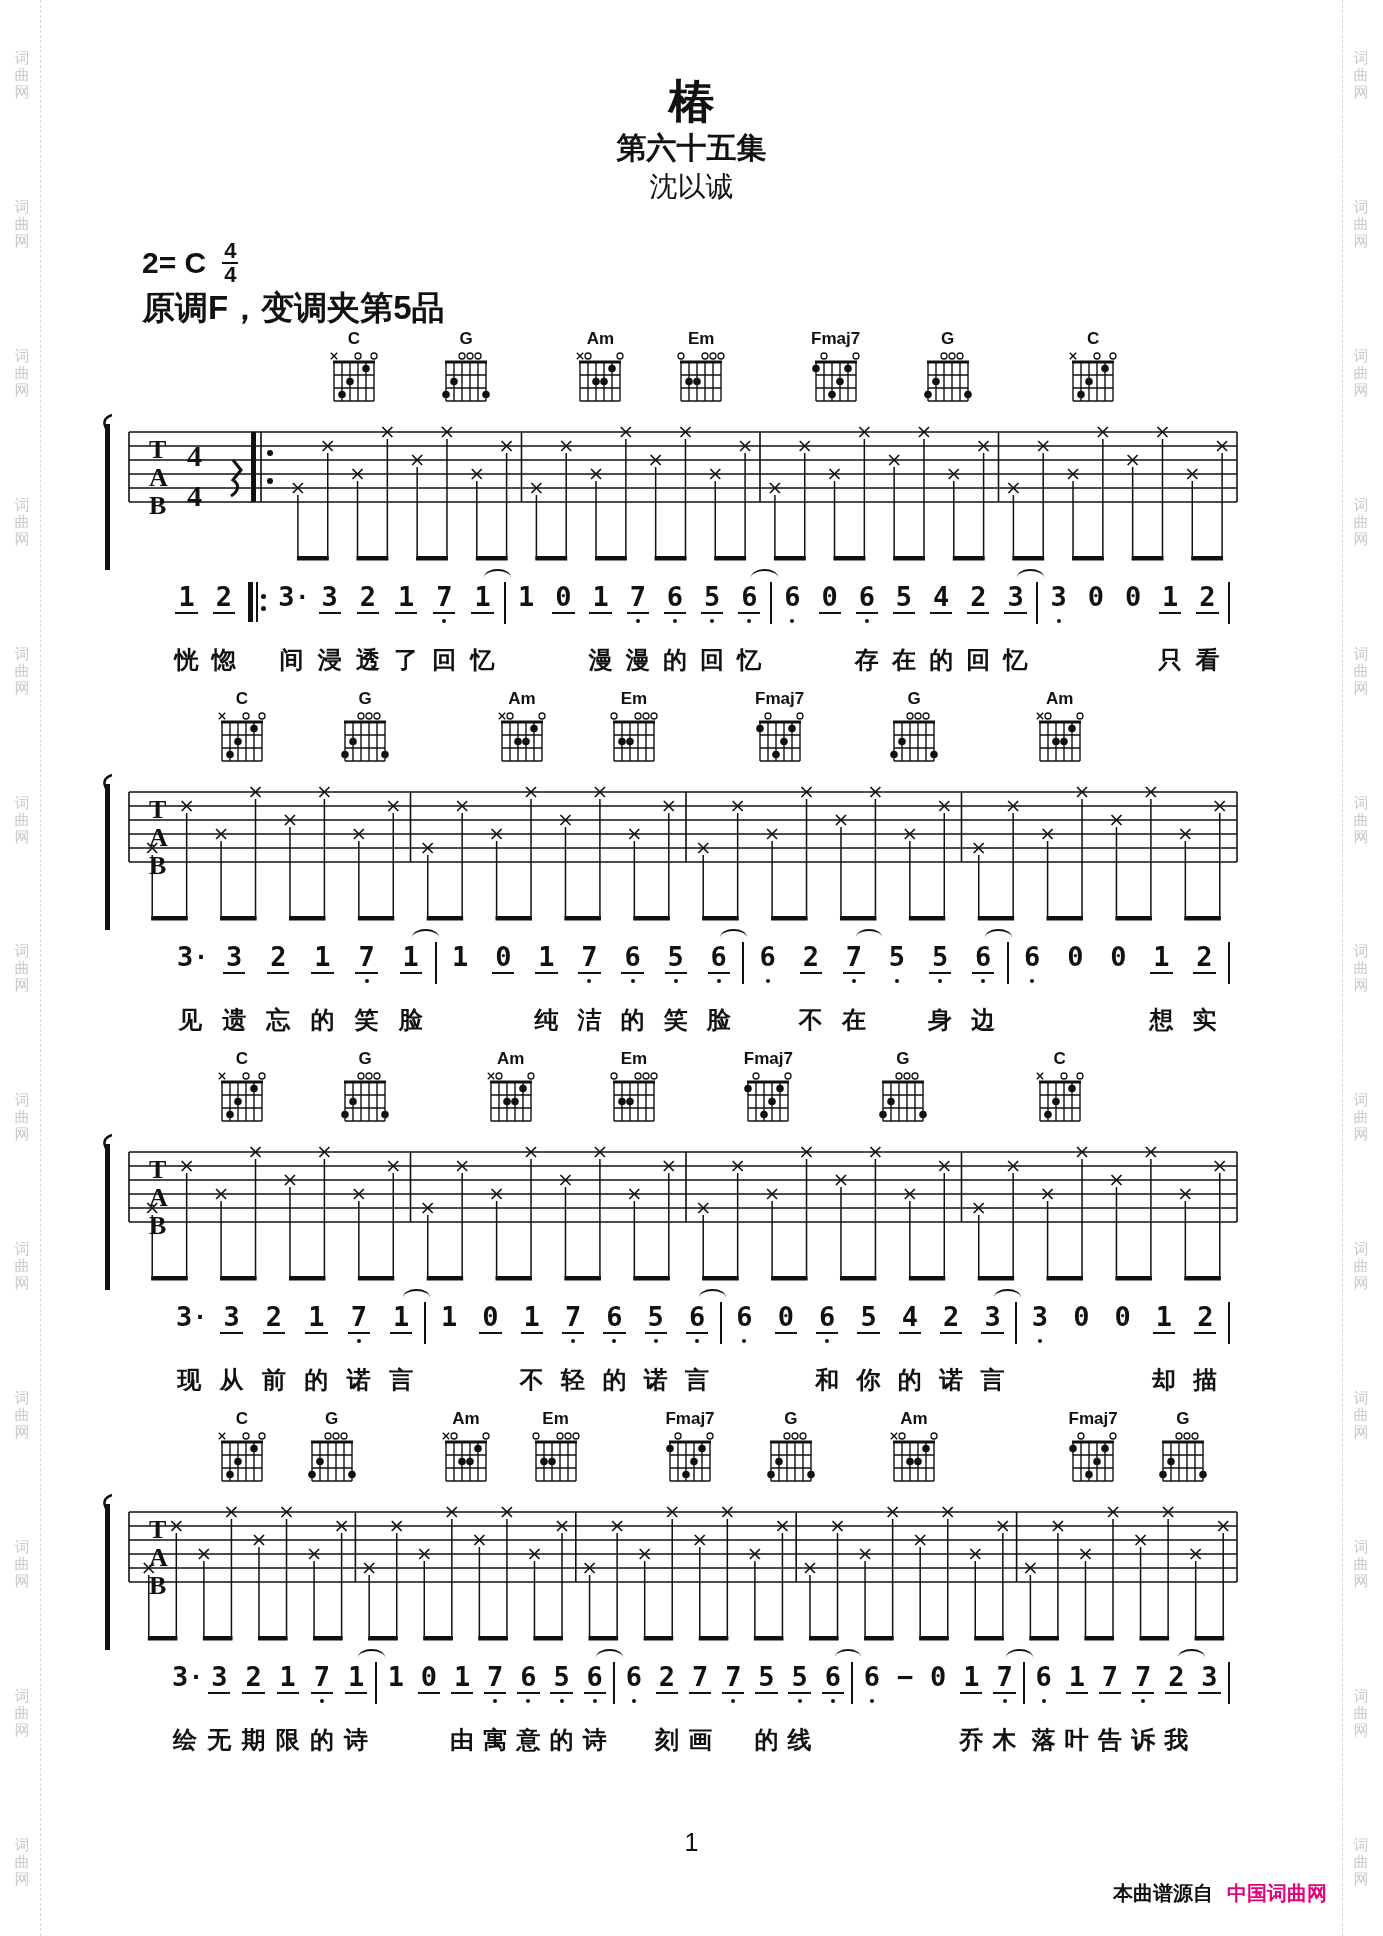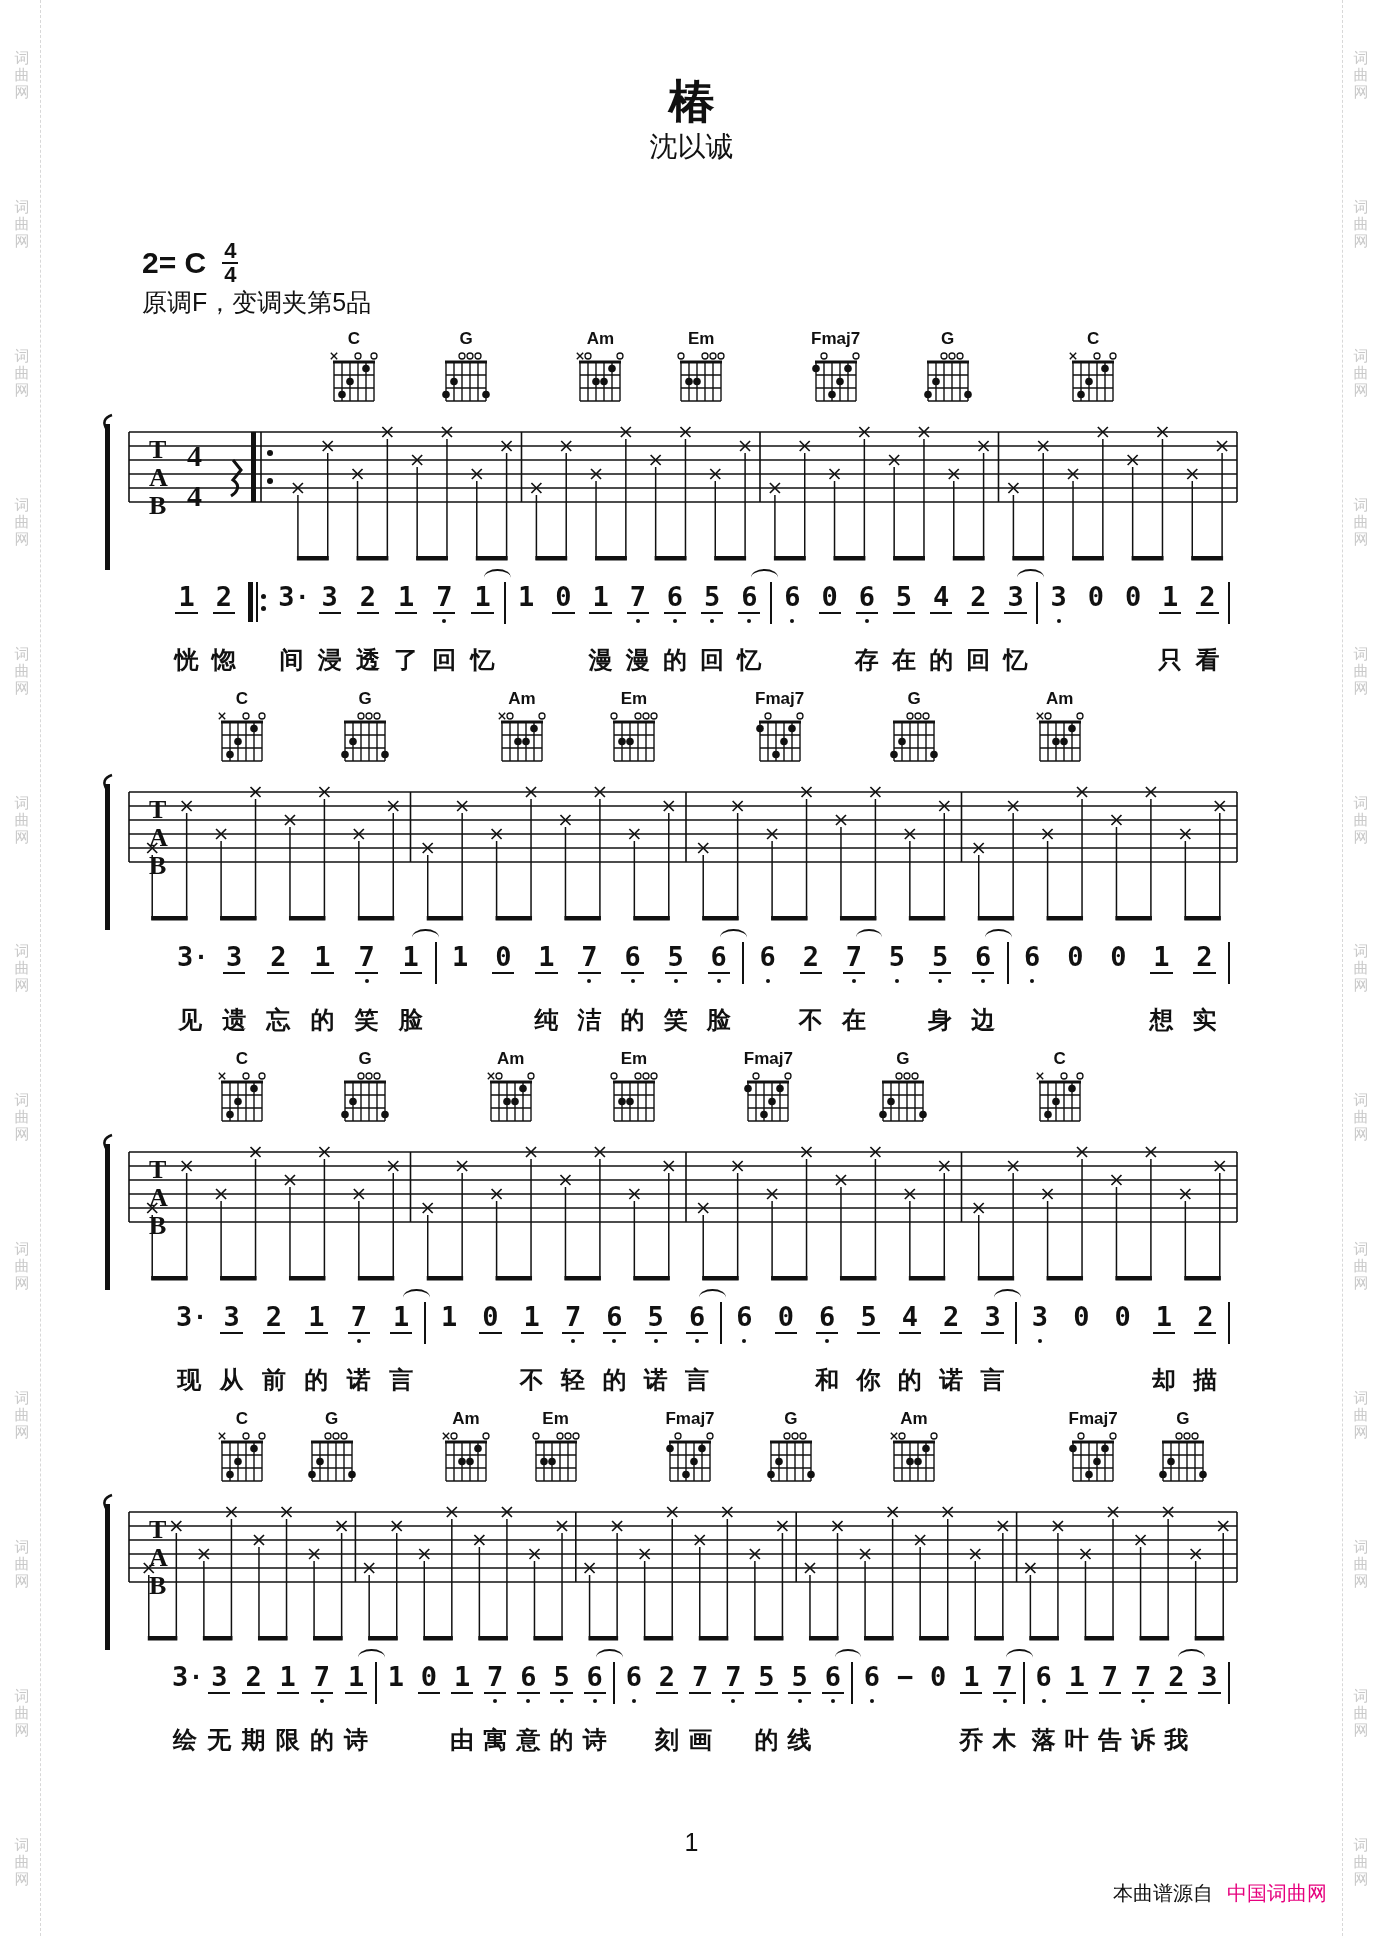--- a/index.html
+++ b/index.html
@@ -17,21 +17,21 @@
   
   .header{position:absolute;top:74px;left:0;width:100%;text-align:center;}
   .title{font-size:46px;font-weight:bold;line-height:54px;}
   .subtitle{font-size:30px;font-weight:bold;line-height:40px;}
   .artist{font-size:28px;font-weight:normal;line-height:38px;}
 
   .keyrow{position:absolute;left:142px;top:240px;display:flex;align-items:center;gap:16px;
           font-size:30px;font-weight:bold;}
   .frac{display:inline-flex;flex-direction:column;align-items:center;font-size:22px;line-height:22px;}
   .frac .ft{border-bottom:2px solid #111;padding:0 2px;}
-  .capo{position:absolute;left:142px;top:286px;font-size:25px;font-weight:normal;}
+  .capo{position:absolute;left:142px;top:286px;font-size:33px;font-weight:bold;}
 
   
   #systems{position:absolute;top:330px;left:0;width:1383px;}
   .system{position:relative;margin-bottom:14px;}
   .chord-row{position:relative;margin-left:130px;width:1120px;height:80px;}
   .chord{position:absolute;top:0;transform:translateX(-50%);width:72px;text-align:center;}
   .chord-name{font-size:17px;font-weight:bold;line-height:18px;font-family:"Liberation Sans",sans-serif;}
   .staff-wrap{position:relative;margin-left:95px;width:1160px;height:172px;}
 
   .jianpu{margin-left:168px;width:1064px;display:flex;align-items:flex-start;}
@@ -49,21 +49,21 @@
   .barline{width:2px;height:42px;background:#111;margin:0 2px;flex:none;}
   .rep{display:flex;gap:3px;height:40px;margin:0 6px;flex:none;}
   .rep .b1{width:5px;background:#111;} .rep .b2{width:2px;background:#111;}
   .rep .dots{display:flex;flex-direction:column;justify-content:center;gap:7px;}
   .rep .dots i{width:5px;height:5px;border-radius:50%;background:#111;display:block;}
 
   
   .pageno{position:absolute;top:1828px;width:100%;text-align:center;font-size:25px;}
   .notice{position:absolute;top:1860px;width:100%;text-align:center;font-size:27px;font-weight:bold;
           font-family:"Liberation Serif","DejaVu Serif",serif;}
-  .source{position:absolute;top:1880px;right:56px;font-size:20px;font-weight:normal;}
+  .source{position:absolute;top:1880px;right:56px;font-size:20px;font-weight:bold;}
   .source .site{margin-left:14px;}
 </style>
 </head>
 <body>
 
 <div class="page">
   <div class="wm wm-left" id="wmL" style="color: rgb(201, 201, 201);">
       <div class="wm-group">
         <span>词</span>
         <span>曲</span>
@@ -193,20 +193,21 @@
       </div>
       <div class="wm-group">
         <span>词</span>
         <span>曲</span>
         <span>网</span>
       </div>
     </div>
 
   <div class="header">
     <div class="title">椿</div>
+    <div class="subtitle">第六十五集</div>
     <div class="artist">沈以诚</div>
   </div>
 
   <div class="keyrow">
     <span>2= C</span>
     <span class="frac">
         <span class="ft">4</span>
         <span class="fb">4</span>
       </span>
   </div>

